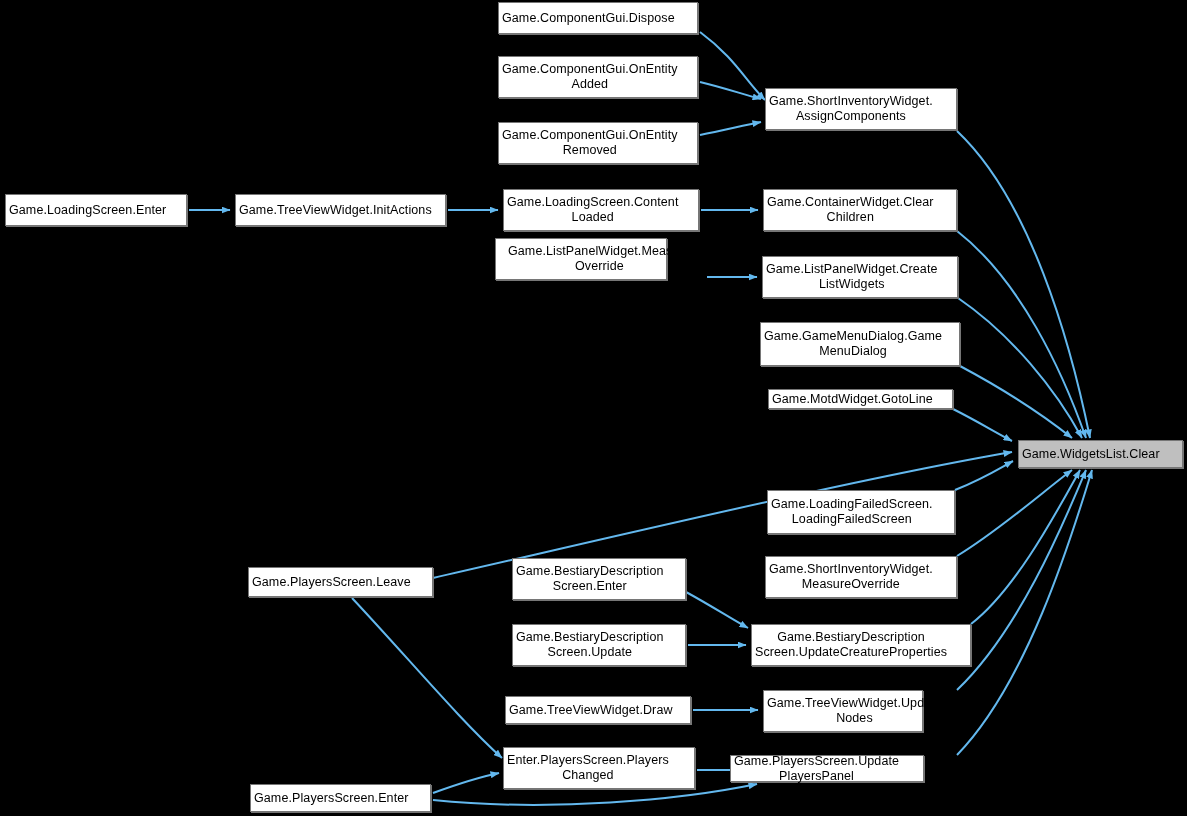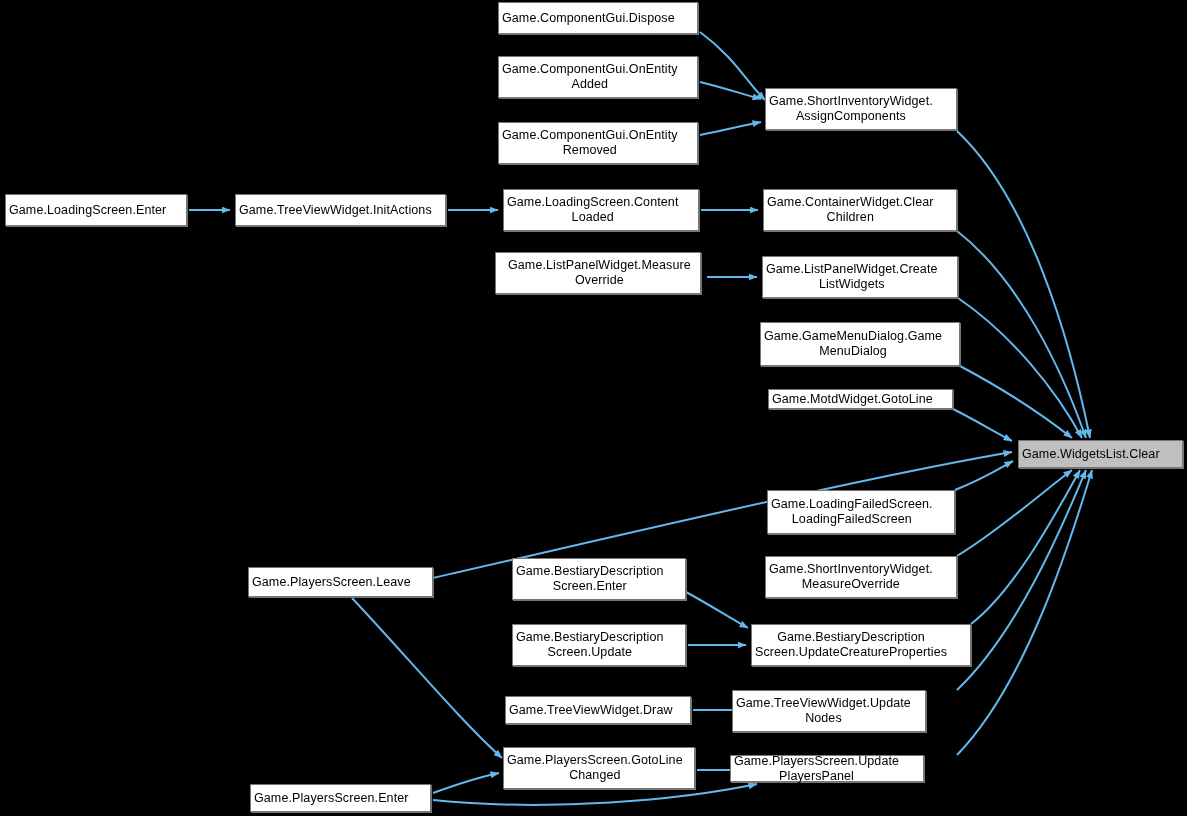--- a/index.html
+++ b/index.html
@@ -88,41 +88,41 @@
       <div class="node" style="left: 498px; top: 122px; width: 200px; height: 42px;"><span>Game.ComponentGui.OnEntity
 Removed</span></div>
       <div class="node" style="left: 765px; top: 88px; width: 192px; height: 42px;"><span>Game.ShortInventoryWidget.
 AssignComponents</span></div>
       <div class="node" style="left: 5px; top: 194px; width: 182px; height: 32px;"><span>Game.LoadingScreen.Enter</span></div>
       <div class="node" style="left: 235px; top: 194px; width: 211px; height: 32px;"><span>Game.TreeViewWidget.InitActions</span></div>
       <div class="node" style="left: 503px; top: 189px; width: 196px; height: 42px;"><span>Game.LoadingScreen.Content
 Loaded</span></div>
       <div class="node" style="left: 763px; top: 189px; width: 194px; height: 42px;"><span>Game.ContainerWidget.Clear
 Children</span></div>
-      <div class="node" style="left: 495px; top: 252px; width: 206px; height: 42px; padding-left: 12px;"><span>Game.ListPanelWidget.Measure
+      <div class="node" style="left: 495px; top: 238px; width: 172px; height: 42px; padding-left: 12px;"><span>Game.ListPanelWidget.Measure
 Override</span></div>
       <div class="node" style="left: 762px; top: 256px; width: 196px; height: 42px;"><span>Game.ListPanelWidget.Create
 ListWidgets</span></div>
       <div class="node" style="left: 760px; top: 322px; width: 200px; height: 44px;"><span>Game.GameMenuDialog.Game
 MenuDialog</span></div>
       <div class="node" style="left: 768px; top: 389px; width: 185px; height: 20px;"><span>Game.MotdWidget.GotoLine</span></div>
       <div class="node highlight" style="left: 1018px; top: 440px; width: 165px; height: 28px;"><span>Game.WidgetsList.Clear</span></div>
       <div class="node" style="left: 767px; top: 490px; width: 188px; height: 44px;"><span>Game.LoadingFailedScreen.
 LoadingFailedScreen</span></div>
       <div class="node" style="left: 248px; top: 567px; width: 185px; height: 30px;"><span>Game.PlayersScreen.Leave</span></div>
       <div class="node" style="left: 512px; top: 558px; width: 174px; height: 42px;"><span>Game.BestiaryDescription
 Screen.Enter</span></div>
       <div class="node" style="left: 765px; top: 556px; width: 192px; height: 42px;"><span>Game.ShortInventoryWidget.
 MeasureOverride</span></div>
       <div class="node" style="left: 512px; top: 624px; width: 174px; height: 42px;"><span>Game.BestiaryDescription
 Screen.Update</span></div>
       <div class="node" style="left: 751px; top: 624px; width: 220px; height: 42px;"><span>Game.BestiaryDescription
 Screen.UpdateCreatureProperties</span></div>
       <div class="node" style="left: 505px; top: 696px; width: 186px; height: 28px;"><span>Game.TreeViewWidget.Draw</span></div>
-      <div class="node" style="left: 732px; top: 690px; width: 194px; height: 42px;"><span>Game.TreeViewWidget.Update
+      <div class="node" style="left: 763px; top: 690px; width: 160px; height: 42px;"><span>Game.TreeViewWidget.Update
 Nodes</span></div>
-      <div class="node" style="left: 503px; top: 747px; width: 192px; height: 42px;"><span>Game.PlayersScreen.GotoLine
+      <div class="node" style="left: 503px; top: 747px; width: 192px; height: 42px;"><span>Enter.PlayersScreen.Players
 Changed</span></div>
       <div class="node" style="left: 730px; top: 755px; width: 194px; height: 27px;"><span>Game.PlayersScreen.Update
 PlayersPanel</span></div>
       <div class="node" style="left: 250px; top: 784px; width: 181px; height: 28px;"><span>Game.PlayersScreen.Enter</span></div>
     </div>
 </div>
 
 </body></html>

